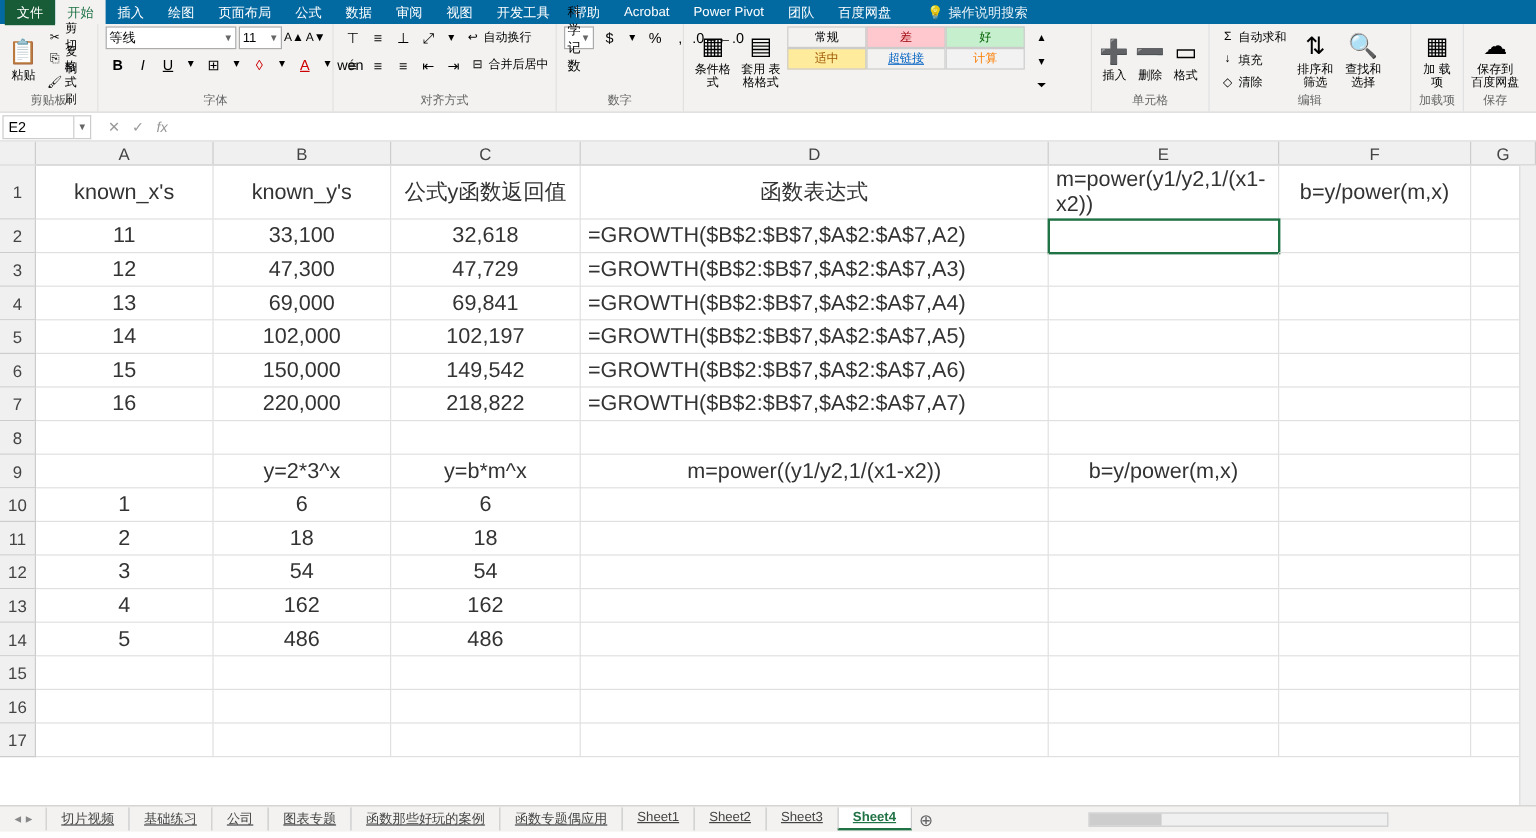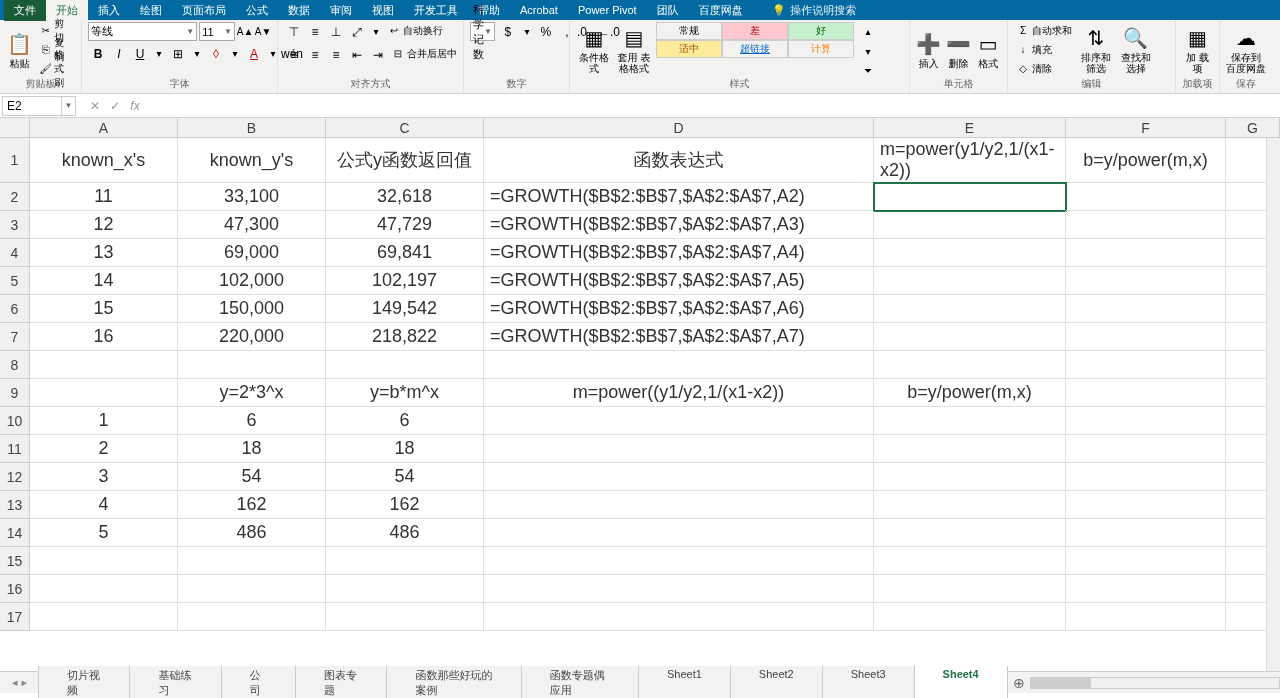--- a/index.html
+++ b/index.html
@@ -48,21 +48,21 @@
 
 .row { display: flex; }
 .row-h { width: 30px; background: #f0f0f0; border-right: 1px solid #ccc; border-bottom: 1px solid #ccc; text-align: center; color: #444; display: flex; align-items: center; justify-content: center; font-size: 14px; }
 .cell { border-right: 1px solid #e0e0e0; border-bottom: 1px solid #e0e0e0; padding: 0 6px; display: flex; align-items: center; font-size: 18px; color: #333; }
 .cell.center { justify-content: center; }
 .cell.selected { outline: 2px solid #217346; outline-offset: -1px; background: #fff; }
 .header-row .cell { justify-content: center; }
 
 .sheet-tabs { height: 22px; background: #f3f2f1; border-top: 1px solid #ccc; display: flex; align-items: center; font-size: 11px; }
 .nav-arrows { display: flex; gap: 4px; padding: 0 12px; color: #888; }
-.stab { padding: 2px 28px; border-right: 1px solid #ccc; border-left: 1px solid #ccc; margin-left: -1px; cursor: pointer; background: #f3f2f1; color: #444; }
+.stab { padding: 2px 12px; border-right: 1px solid #ccc; border-left: 1px solid #ccc; margin-left: -1px; cursor: pointer; background: #f3f2f1; color: #444; text-decoration: underline; }
 .stab.active { background: #fff; border-bottom: 2px solid #217346; color: #217346; font-weight: bold; }
 .add-sheet { width: 24px; text-align: center; color: #666; cursor: pointer; font-size: 14px; }
 .hscroll-mini { flex:1; display:flex; justify-content:center; align-items:center; }
 .hscroll-track { width: 250px; height: 12px; background: #f0f0f0; border: 1px solid #ccc; position: relative; }
 .hscroll-thumb { position: absolute; left: 0; width: 60px; height: 100%; background: #cdcdcd; }
 
 .vscroll { position: absolute; right: 0; top: 20px; bottom: 0; width: 14px; background: #f0f0f0; border-left: 1px solid #ddd; }
 
 .cA { width: 148px; } .cB { width: 148px; } .cC { width: 158px; }
 .cD { width: 390px; } .cE { width: 192px; } .cF { width: 160px; } .cG { width: 54px; }
@@ -229,21 +229,20 @@
         <div class="styles-gallery">
             <div class="style-cell" style="width:198px;border:none"></div>
           </div>
       </div>
       <div style="display:flex;flex-direction:column;gap:2px;margin-left:2px">
         <div class="tbtn small">▴</div>
         <div class="tbtn small">▾</div>
         <div class="tbtn small">⏷</div>
       </div>
     </div>
-    <div class="group-label">样式</div>
   </div>
 
   <div class="group" style="width:98px">
     <div class="group-body">
       <div class="big-btn" style="width:30px">
           <span class="ic">➕</span>
           <span class="lbl">插入</span>
         </div>
       <div class="big-btn" style="width:30px">
           <span class="ic">➖</span>

